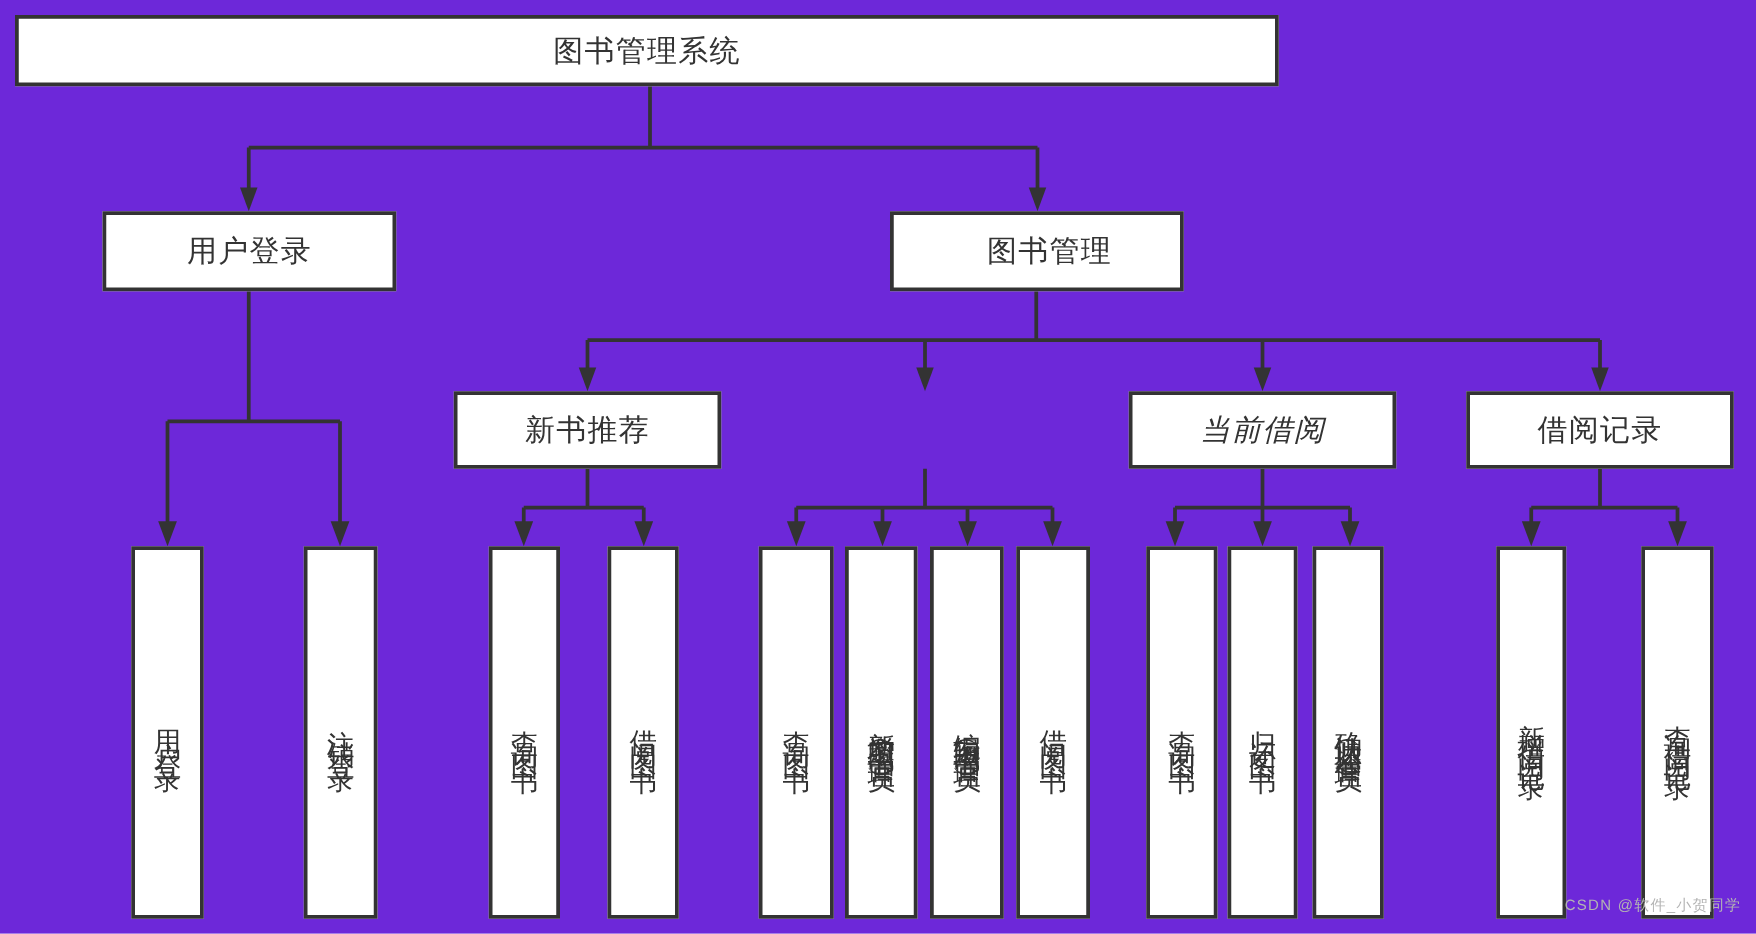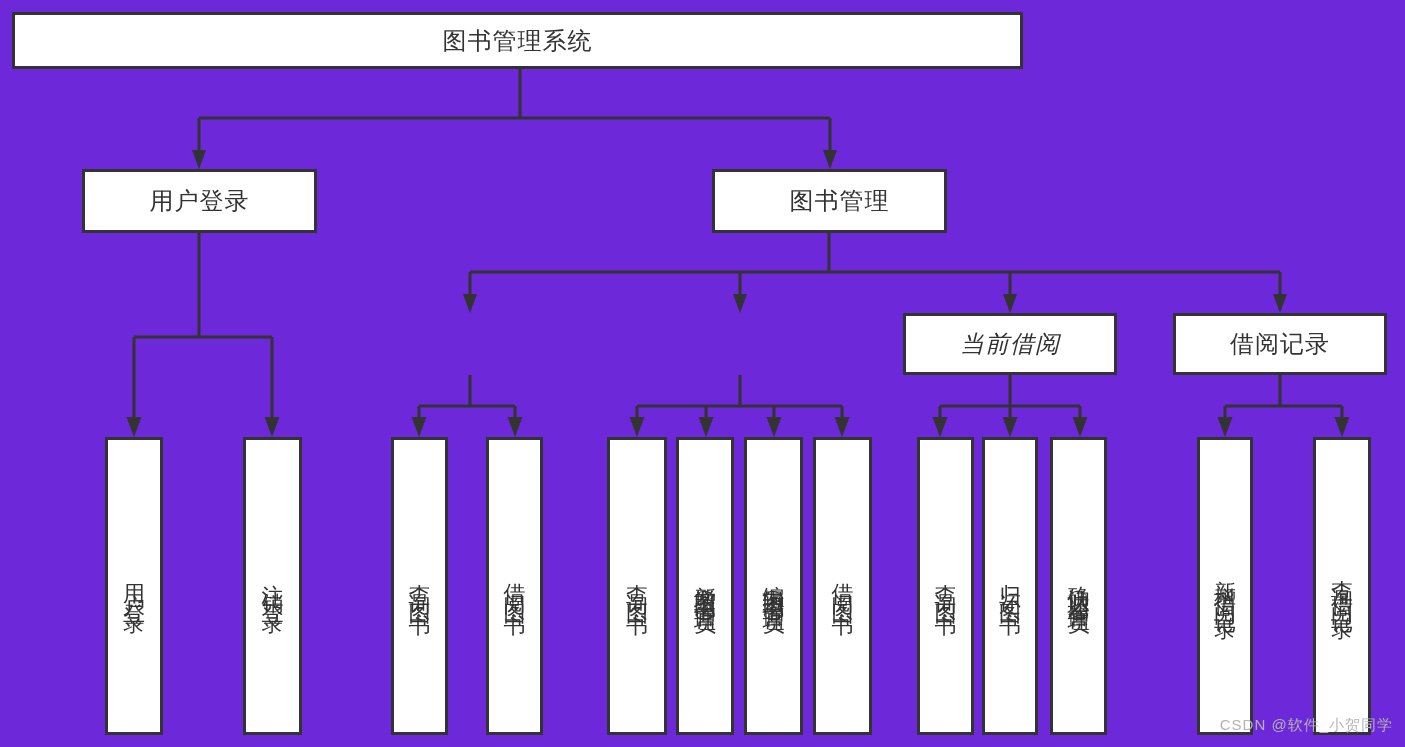--- a/index.html
+++ b/index.html
@@ -45,21 +45,21 @@
   #v-g3c3 { left:744px;  width:59px; }
   #v-g3c4 { left:813px;  width:59px; }
   #v-g4c1 { left:917px;  width:57px; }
   #v-g4c2 { left:982px;  width:56px; }
   #v-g4c3 { left:1050px; width:57px; }
   #v-g5c1 { left:1197px; width:56px; }
   #v-g5c2 { left:1313px; width:58px; }
 
   #watermark {
     position:absolute; right:12px; top:716px; z-index:3;
-    font-size:15px; color:#b3b3b3; letter-spacing:1px;
+    font-size:12px; color:#b3b3b3; letter-spacing:1px;
   }
 </style>
 </head>
 <body>
 
 <div id="canvas">
 
   <svg id="connector-layer" width="1405" height="747" viewBox="0 0 1405 747">
     <g stroke="#333333" stroke-width="3" fill="none">
 
@@ -104,20 +104,23 @@
     <span>图书管理系统</span>
   </div>
 
   <div class="hbox" id="n-user-login">
     <span>用户登录</span>
   </div>
   <div class="hbox" id="n-book-mgmt">
     <span>图书管理</span>
   </div>
 
+  <div class="hbox" id="n-new-book">
+    <span>新书推荐</span>
+  </div>
   <div class="hbox" id="n-current-borrow">
     <span>当前借阅</span>
   </div>
   <div class="hbox" id="n-borrow-record">
     <span>借阅记录</span>
   </div>
 
   <div class="vbox" id="v-g1c1">
     <span>用户登录</span>
   </div>

